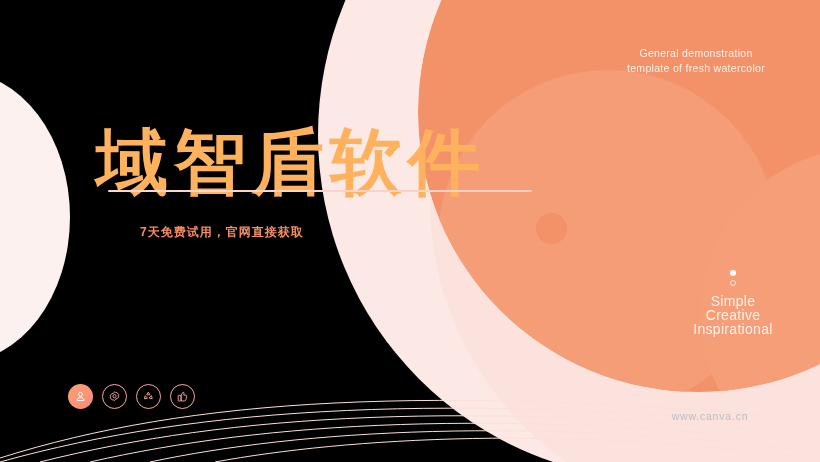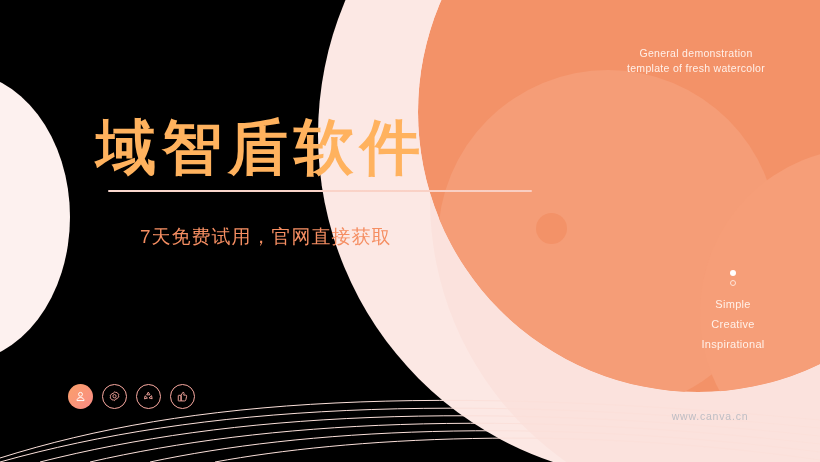--- a/index.html
+++ b/index.html
@@ -114,21 +114,21 @@
     font-size: 10.5px;
     line-height: 15px;
     letter-spacing: 0.3px;
     white-space: pre-line;
   }
 
   .main-title {
     position: absolute;
     left: 96px;
     top: 78px;
-    font-size: 60px;
+    font-size: 72px;
     font-weight: 700;
     color: #FFB25E;
     letter-spacing: 6px;
     line-height: 1.0;
     white-space: nowrap;
   }
 
   .divider {
     position: absolute;
     left: 108px;
@@ -136,22 +136,22 @@
     width: 424px;
     height: 2px;
     background: linear-gradient(to right, #FBD9CF, #F9CEC2);
     border-radius: 2px;
   }
 
   .subtitle {
     position: absolute;
     left: 140px;
     top: 224px;
-    font-size: 19px;
-    font-weight: 400;
+    font-size: 12px;
+    font-weight: 700;
     color: #F58E62;
     letter-spacing: 1px;
   }
 
   .body-text {
     position: absolute;
     left: 108px;
     top: 277px;
     width: 444px;
     text-align: center;
@@ -207,22 +207,22 @@
     width: 6px; height: 6px; border-radius: 50%;
     background: #FFFFFF;
   }
   .dot-hollow {
     width: 6px; height: 6px; border-radius: 50%;
     border: 1.2px solid #FFE3D6;
     box-sizing: border-box;
   }
   .right-words {
     color: #FFF1E9;
-    font-size: 11px;
-    line-height: 20px;
+    font-size: 14px;
+    line-height: 14px;
     letter-spacing: 0.3px;
     white-space: pre-line;
   }
 
   .footer-url {
     position: absolute;
     left: 620px;
     top: 410px;
     width: 180px;
     text-align: center;

